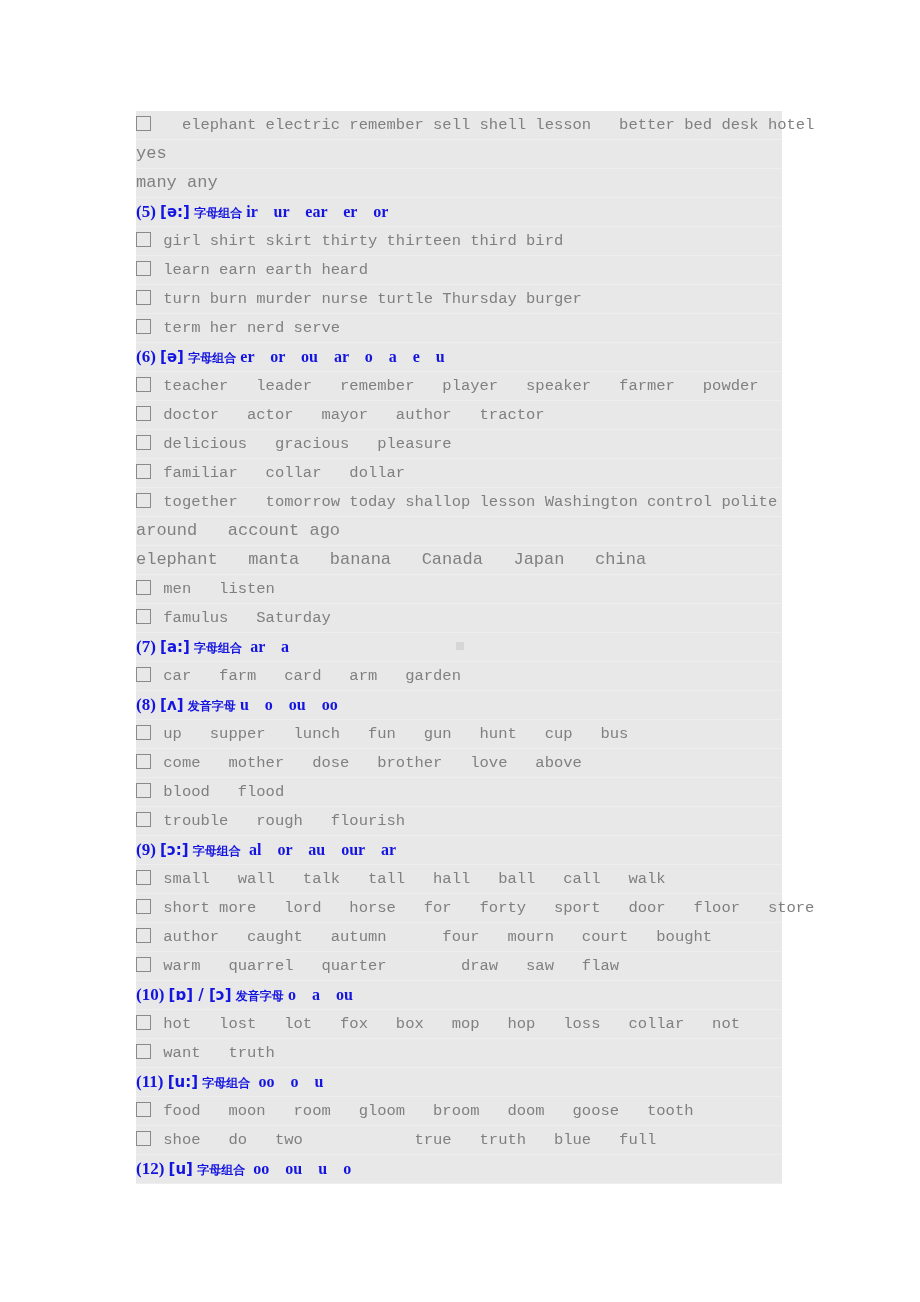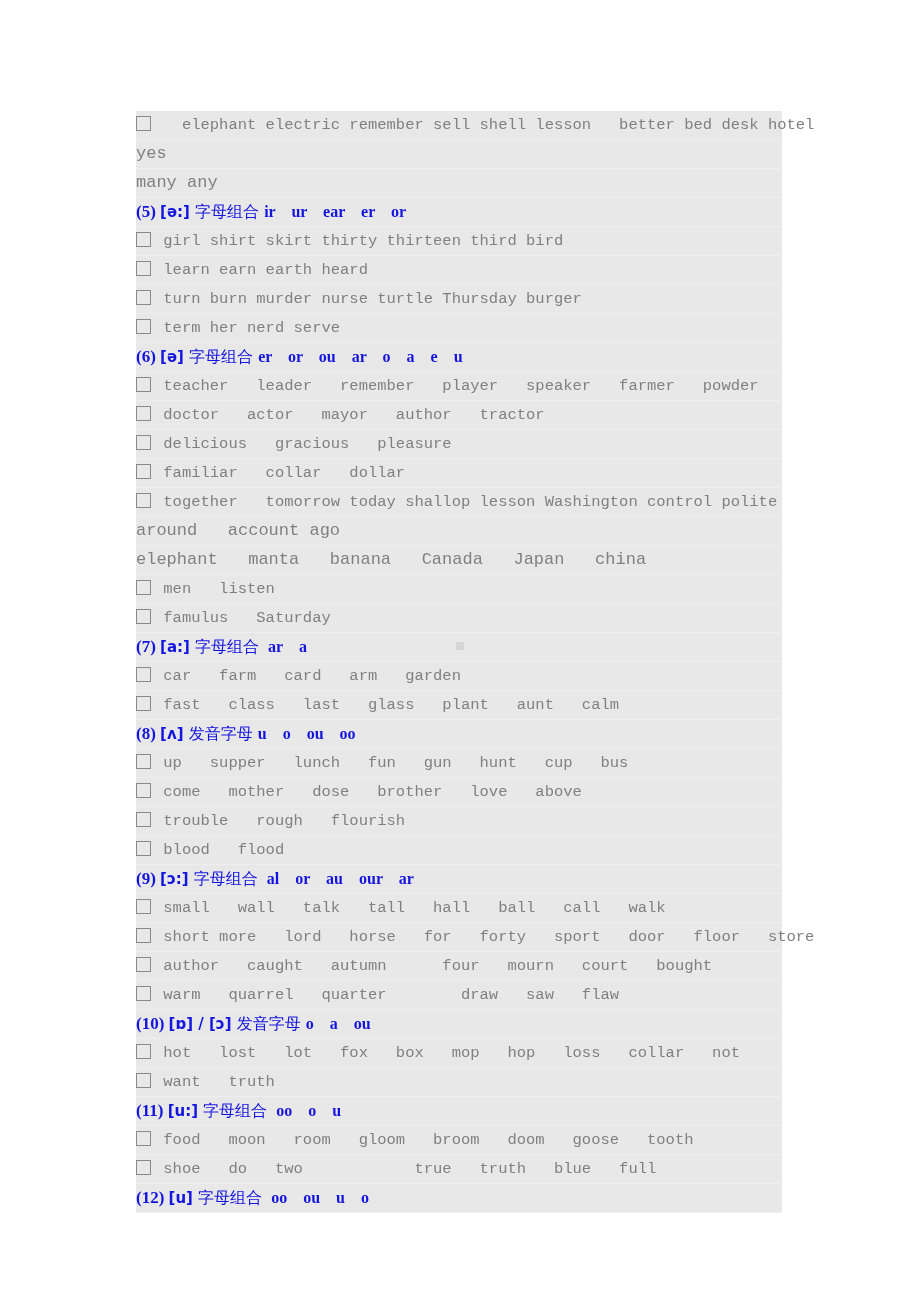--- a/index.html
+++ b/index.html
@@ -72,22 +72,22 @@
 
   
   .row-head {
     color: #1414e0;
     font-family: "Liberation Serif", "DejaVu Serif", serif;
     font-size: 17px;
     font-weight: 700;
   }
   .row-head .hz {
     font-family: "DejaVu Sans", sans-serif;
-    font-weight: 400;
-    font-size: 16px;
+    font-weight: 700;
+    font-size: 12px;
   }
   .row-head .ipa {
     font-family: "DejaVu Sans", sans-serif;
     font-weight: 700;
     font-size: 15px;
   }
   .row-head .combos {
     font-family: "Liberation Serif", "DejaVu Serif", serif;
     font-weight: 700;
     font-size: 16px;
@@ -139,26 +139,25 @@
       <div class="line row-words"><span class="txt"><span class="cb"></span><span> doctor   actor   mayor   author   tractor</span></span></div>
       <div class="line row-words"><span class="txt"><span class="cb"></span><span> delicious   gracious   pleasure</span></span></div>
       <div class="line row-words"><span class="txt"><span class="cb"></span><span> familiar   collar   dollar</span></span></div>
       <div class="line row-words"><span class="txt"><span class="cb"></span><span> together   tomorrow today shallop lesson Washington control polite</span></span></div>
       <div class="line row-cont"><span class="txt"><span>around   account ago</span></span></div>
       <div class="line row-cont"><span class="txt"><span>elephant   manta   banana   Canada   Japan   china</span></span></div>
       <div class="line row-words"><span class="txt"><span class="cb"></span><span> men   listen</span></span></div>
       <div class="line row-words"><span class="txt"><span class="cb"></span><span> famulus   Saturday</span></span></div>
       <div class="line row-head"><span class="txt"><span class="num">(7) </span><span class="ipa">[a:]</span><span class="hz"> 字母组合 </span><span class="combos"> ar    a</span></span><span class="artifact"></span></div>
       <div class="line row-words"><span class="txt"><span class="cb"></span><span> car   farm   card   arm   garden</span></span></div>
-      <div class="line row-words"><span class="txt"><span class="cb"></span><span> fast   class   last   glass   plant   aunt   calm</span></span></div>
       <div class="line row-head"><span class="txt"><span class="num">(8) </span><span class="ipa">[ʌ]</span><span class="hz"> 发音字母 </span><span class="combos">u    o    ou    oo</span></span></div>
       <div class="line row-words"><span class="txt"><span class="cb"></span><span> up   supper   lunch   fun   gun   hunt   cup   bus</span></span></div>
       <div class="line row-words"><span class="txt"><span class="cb"></span><span> come   mother   dose   brother   love   above</span></span></div>
+      <div class="line row-words"><span class="txt"><span class="cb"></span><span> blood   flood</span></span></div>
       <div class="line row-words"><span class="txt"><span class="cb"></span><span> trouble   rough   flourish</span></span></div>
-      <div class="line row-words"><span class="txt"><span class="cb"></span><span> blood   flood</span></span></div>
       <div class="line row-head"><span class="txt"><span class="num">(9) </span><span class="ipa">[ɔ:]</span><span class="hz"> 字母组合 </span><span class="combos"> al    or    au    our    ar</span></span></div>
       <div class="line row-words"><span class="txt"><span class="cb"></span><span> small   wall   talk   tall   hall   ball   call   walk</span></span></div>
       <div class="line row-words"><span class="txt"><span class="cb"></span><span> short more   lord   horse   for   forty   sport   door   floor   store</span></span></div>
       <div class="line row-words"><span class="txt"><span class="cb"></span><span> author   caught   autumn      four   mourn   court   bought</span></span></div>
       <div class="line row-words"><span class="txt"><span class="cb"></span><span> warm   quarrel   quarter        draw   saw   flaw</span></span></div>
       <div class="line row-head"><span class="txt"><span class="num">(10) </span><span class="ipa">[ɒ] / [ɔ]</span><span class="hz"> 发音字母 </span><span class="combos">o    a    ou</span></span></div>
       <div class="line row-words"><span class="txt"><span class="cb"></span><span> hot   lost   lot   fox   box   mop   hop   loss   collar   not</span></span></div>
       <div class="line row-words"><span class="txt"><span class="cb"></span><span> want   truth</span></span></div>
       <div class="line row-head"><span class="txt"><span class="num">(11) </span><span class="ipa">[u:]</span><span class="hz"> 字母组合 </span><span class="combos"> oo    o    u</span></span></div>
       <div class="line row-words"><span class="txt"><span class="cb"></span><span> food   moon   room   gloom   broom   doom   goose   tooth</span></span></div>

